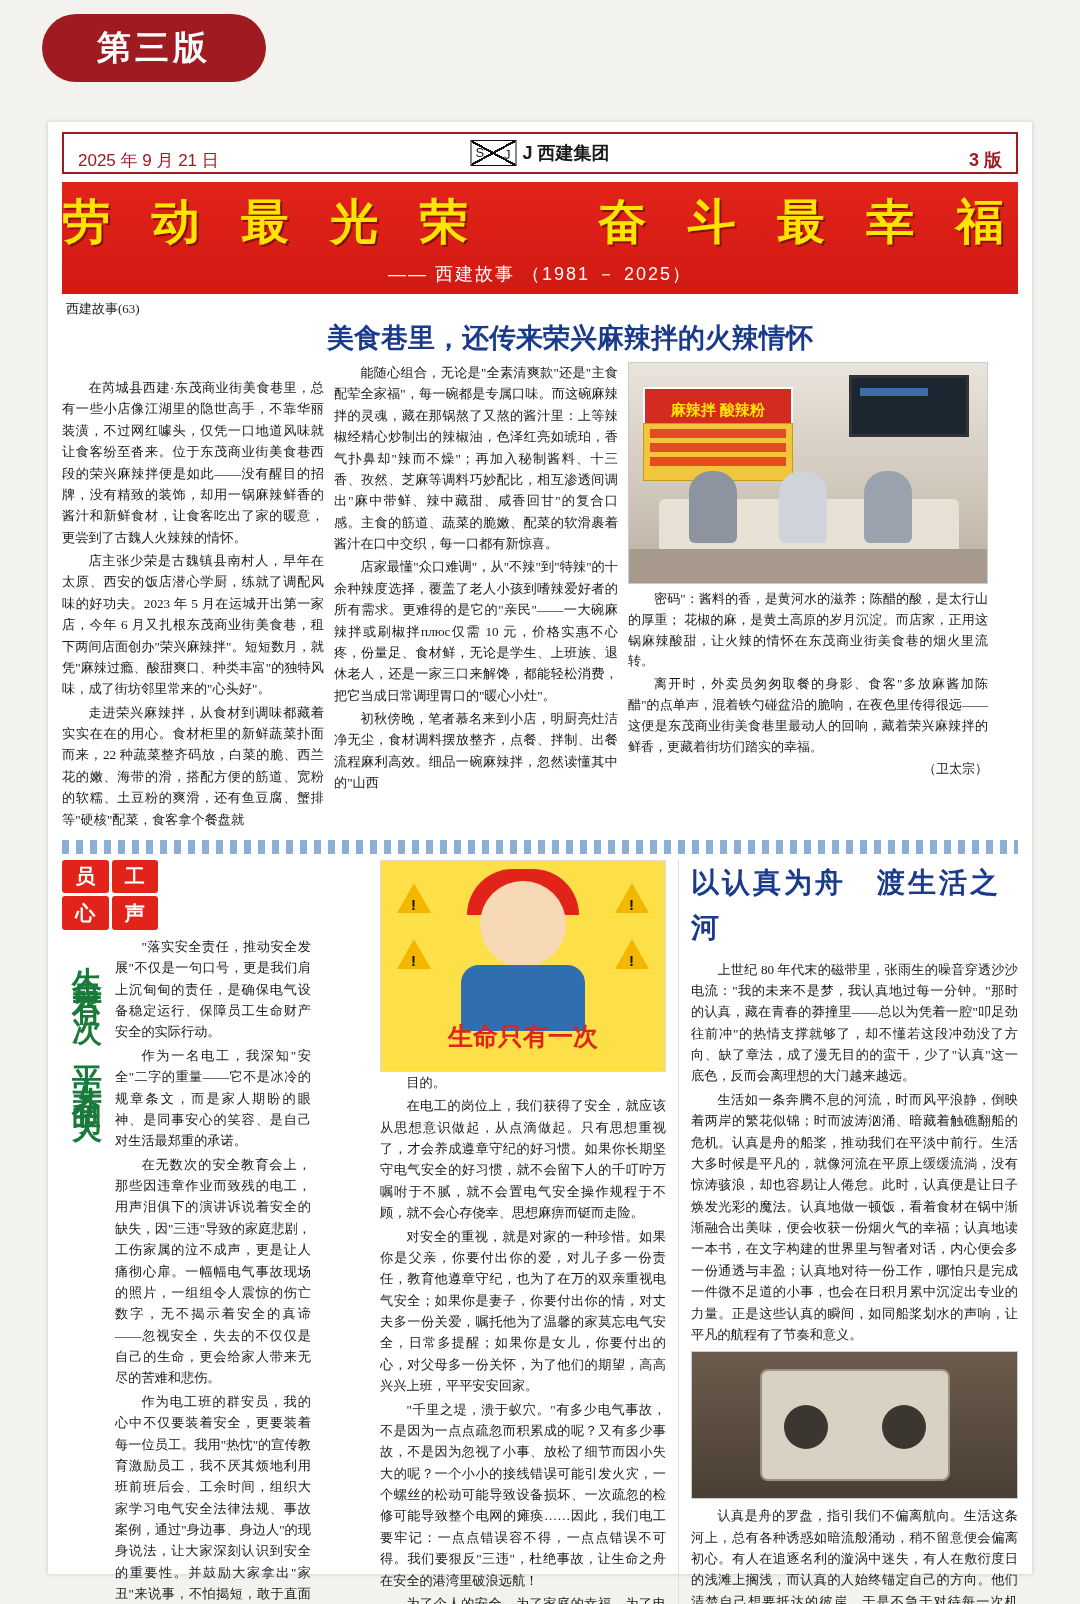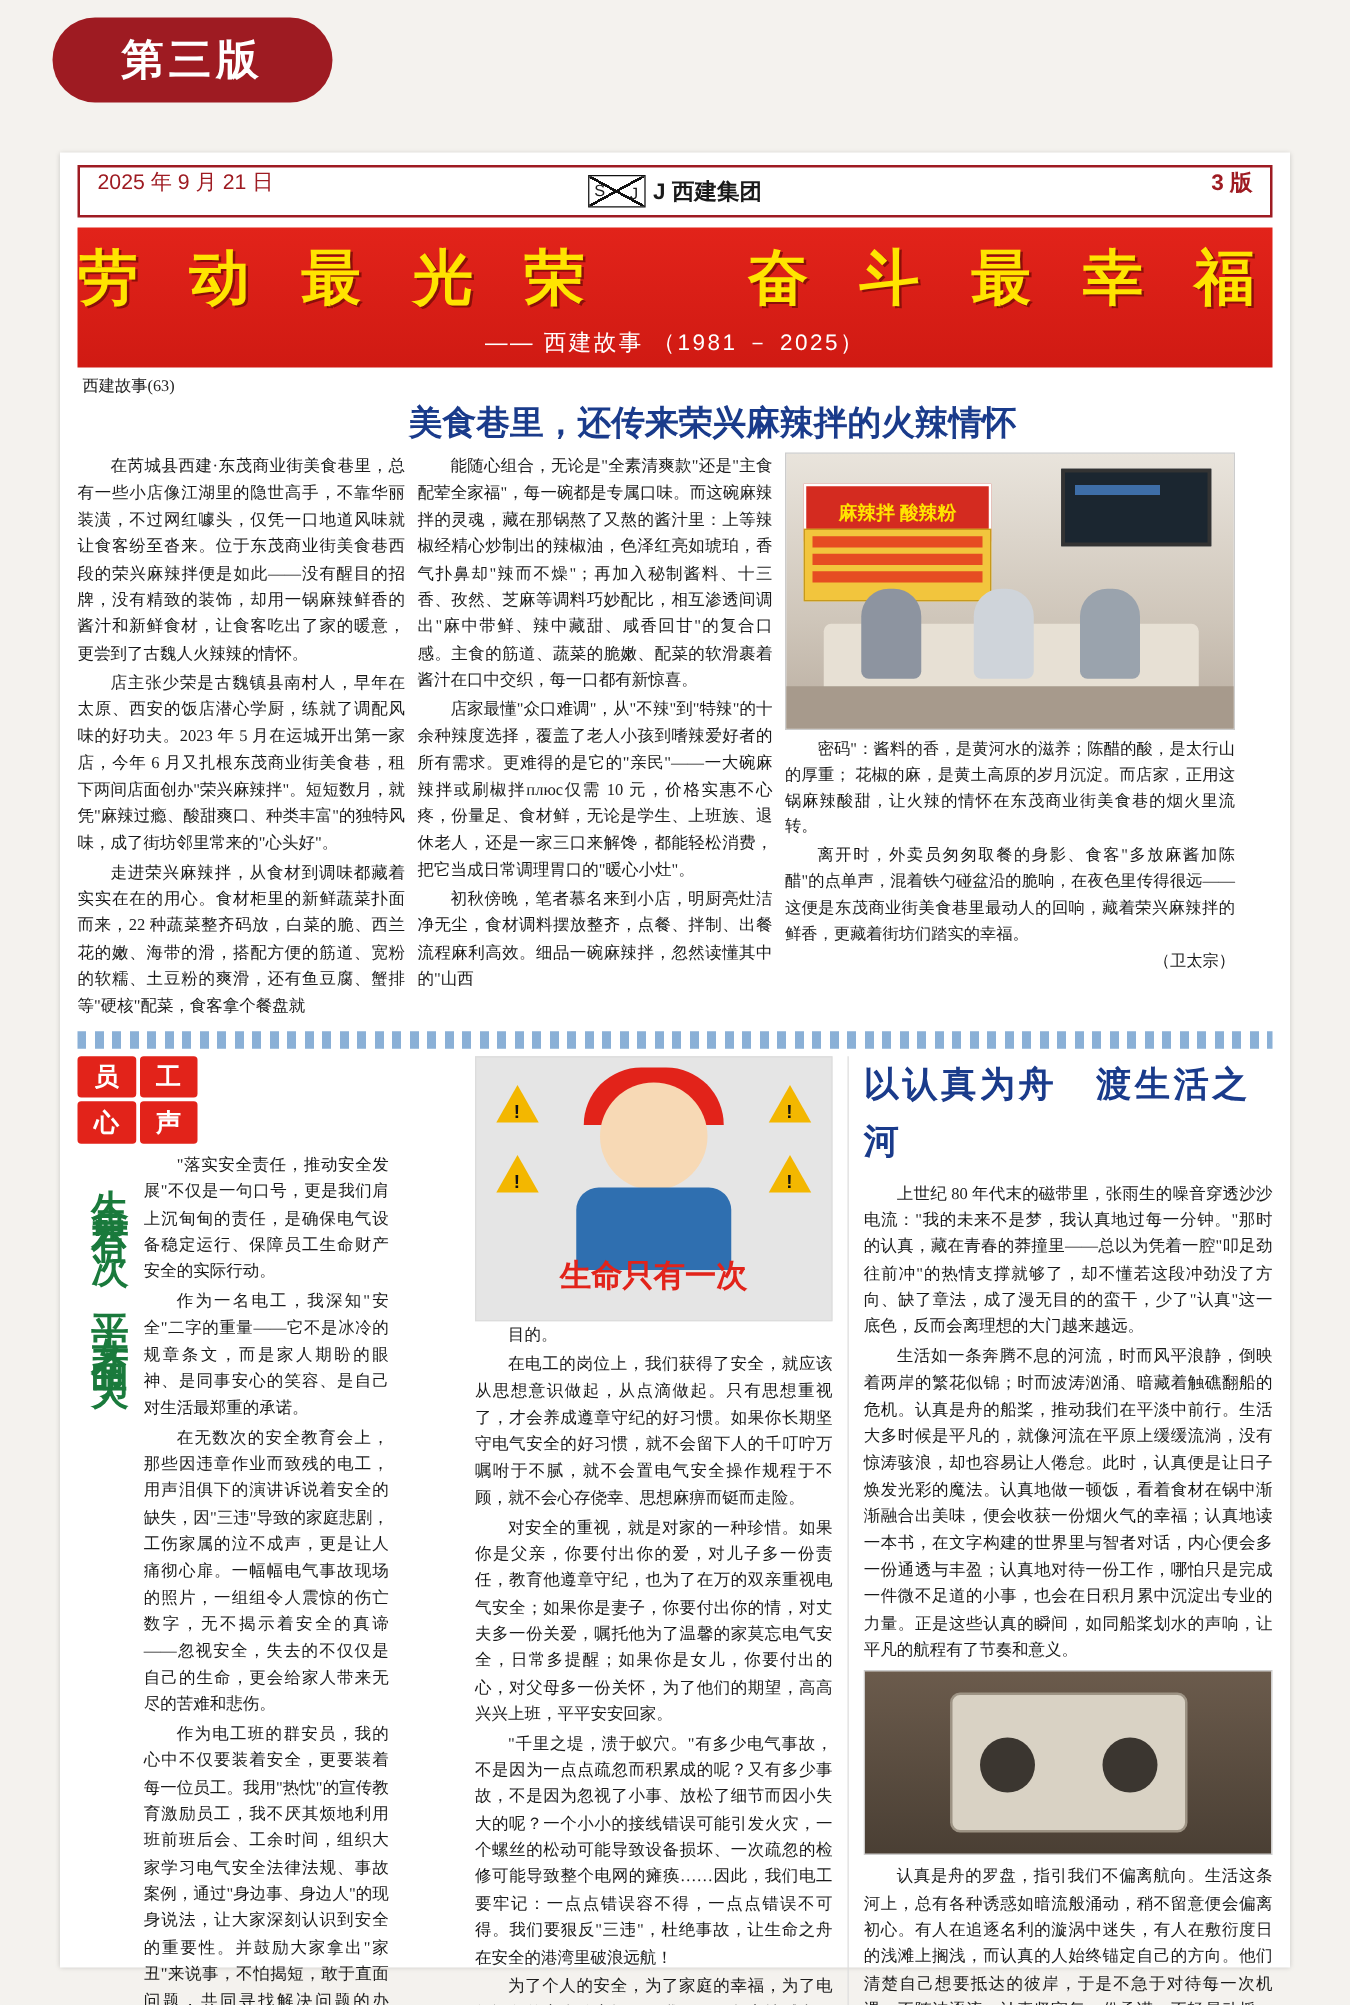--- a/index.html
+++ b/index.html
@@ -25,21 +25,21 @@
     position:absolute; left:48px; top:122px;
     width:984px; height:1452px;
     background:#fff;
     box-shadow:0 0 4px rgba(0,0,0,.18);
     padding:10px 14px;
   }
   
   .masthead{
     border:2px solid #9e1b22;
     height:42px;
-    display:flex; align-items:flex-start;
+    display:flex; align-items:flex-end;
     position:relative;
   }
   .masthead .date{
     color:#9e1b22; font-size:17px; padding-left:14px;
     font-family:"Liberation Sans", sans-serif;
   }
   .masthead .logo{
     position:absolute; left:50%; top:50%; transform:translate(-50%,-50%);
     display:flex; align-items:center; gap:6px;
   }
@@ -84,21 +84,21 @@
   .kicker{font-size:13px;color:#222;padding-left:4px;}
   .headline{
     text-align:center;font-size:27px;font-weight:bold;color:#1a3b8b;
     font-family:"Liberation Sans",sans-serif;
     margin:2px 0 6px 0;
     padding-left:60px;
   }
   .sec1-body{display:flex;gap:10px;}
   .col{font-size:13.2px;line-height:1.62;text-align:justify;}
   .col p{margin:0 0 2px 0;text-indent:2em;}
-  .c1{width:262px;}
+  .c1{width:262px;margin-top:15px;}
   .c2{width:284px;}
   .photoCol{width:360px;}
   .photo{
     width:100%;height:222px;border:1px solid #ccc;
     background:linear-gradient(180deg,#e9e4dc 0%, #cfc6ba 60%, #b9ada0 100%);
     position:relative;overflow:hidden;
   }
   .photo .signboard{
     position:absolute;left:14px;top:24px;width:150px;height:46px;
     background:#d42b20;border:2px solid #fff;
@@ -146,21 +146,21 @@
     display:flex;align-items:center;justify-content:center;
     font-family:"Liberation Sans",sans-serif;border-radius:3px;
   }
   .vtitle{
     font-family:"Liberation Sans",sans-serif;
     color:#1a7a3c;font-weight:bold;font-size:30px;
     writing-mode:vertical-rl;letter-spacing:10px;height:340px;
     margin:6px 0 0 4px;
   }
   .poster{
-    width:100%;height:212px;border:1px solid #dcdcdc;background:#e5e5e5;position:relative;overflow:hidden;
+    width:100%;height:212px;border:1px solid #dcdcdc;background:#fde047;position:relative;overflow:hidden;
   }
   .poster .head{position:absolute;left:50%;top:20px;transform:translateX(-50%);width:86px;height:86px;border-radius:50%;background:#f7d9b5;}
   .poster .hat{position:absolute;left:50%;top:8px;transform:translateX(-50%);width:112px;height:46px;background:#e2231a;border-radius:56px 56px 0 0;}
   .poster .body{position:absolute;left:50%;top:104px;transform:translateX(-50%);width:124px;height:66px;background:#2f6fb0;border-radius:18px 18px 0 0;}
   .poster .tri{position:absolute;width:0;height:0;border-left:17px solid transparent;border-right:17px solid transparent;border-bottom:30px solid #f3b700;}
   .poster .tri::after{content:"!";position:absolute;left:-3px;top:10px;color:#111;font-size:15px;font-weight:bold;font-family:"Liberation Sans",sans-serif;}
   .poster .t1{left:16px;top:22px;}
   .poster .t2{right:16px;top:22px;}
   .poster .t3{left:16px;top:78px;}
   .poster .t4{right:16px;top:78px;}

